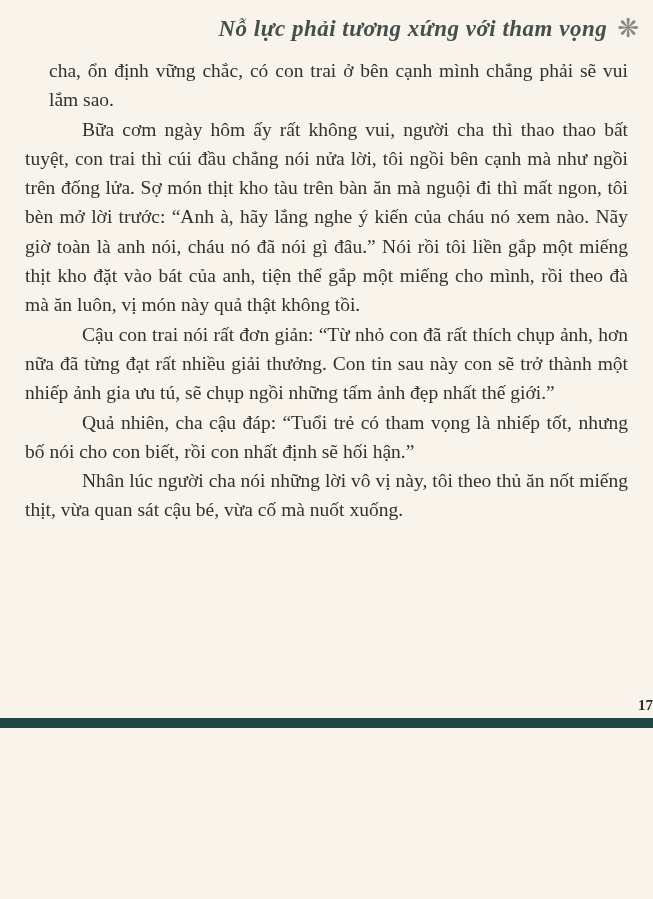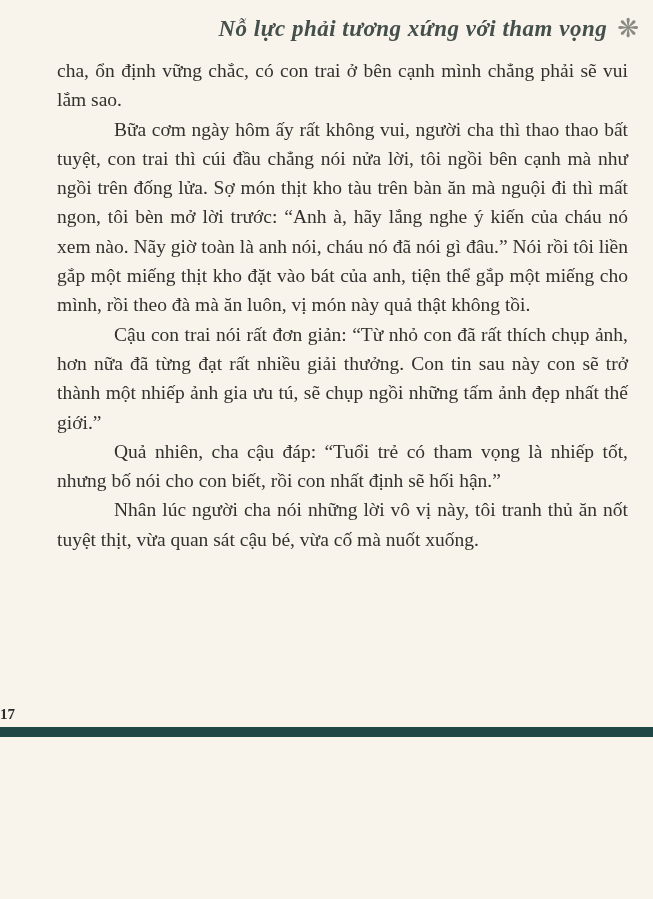--- a/index.html
+++ b/index.html
@@ -7,21 +7,20 @@
     width: 653px; height: 899px;
     font-family: "Liberation Serif", "DejaVu Serif", serif;
     background: #f8f4ec;
     position: relative;
     overflow: hidden;
   }
   .page {
     width: 653px; height: 745px;
     position: relative;
     box-sizing: border-box;
-    padding-left: 32px;
   }
   .running-header {
     display: flex;
     align-items: center;
     justify-content: flex-end;
     padding: 12px 14px 0 0;
     height: 34px;
     box-sizing: content-box;
   }
   .header-title {
@@ -42,25 +41,25 @@
     padding: 10px 25px 0 25px;
     font-size: 19.5px;
     line-height: 29.3px;
     color: #33312e;
     text-align: justify;
   }
   .para {
     margin: 0;
     text-indent: 57px;
   }
-  .para.no-indent { text-indent: 0; }
+  .para.no-indent { text-indent: 0; margin-left: 24px; }
   .page-footer {
     position: absolute;
-    left: 0; right: 0; bottom: 8px;
-    text-align: left;
+    left: 0; right: 0; bottom: 17px;
+    text-align: right;
   }
   .page-number {
     font-size: 15px;
     font-weight: bold;
     color: #2b2b28;
     margin-bottom: 4px;
   }
   .footer-bar {
     width: 100%;
     height: 10px;
@@ -75,21 +74,21 @@
   <div class="running-header">
     <span class="header-title">Nỗ lực phải tương xứng với tham vọng</span>
     <span class="header-ornament">❋</span>
   </div>
 
   <div class="body-text">
     <p class="para no-indent">cha, ổn định vững chắc, có con trai ở bên cạnh mình chẳng phải sẽ vui lắm sao.</p>
     <p class="para">Bữa cơm ngày hôm ấy rất không vui, người cha thì thao thao bất tuyệt, con trai thì cúi đầu chẳng nói nửa lời, tôi ngồi bên cạnh mà như ngồi trên đống lửa. Sợ món thịt kho tàu trên bàn ăn mà nguội đi thì mất ngon, tôi bèn mở lời trước: “Anh à, hãy lắng nghe ý kiến của cháu nó xem nào. Nãy giờ toàn là anh nói, cháu nó đã nói gì đâu.” Nói rồi tôi liền gắp một miếng thịt kho đặt vào bát của anh, tiện thể gắp một miếng cho mình, rồi theo đà mà ăn luôn, vị món này quả thật không tồi.</p>
     <p class="para">Cậu con trai nói rất đơn giản: “Từ nhỏ con đã rất thích chụp ảnh, hơn nữa đã từng đạt rất nhiều giải thưởng. Con tin sau này con sẽ trở thành một nhiếp ảnh gia ưu tú, sẽ chụp ngồi những tấm ảnh đẹp nhất thế giới.”</p>
     <p class="para">Quả nhiên, cha cậu đáp: “Tuổi trẻ có tham vọng là nhiếp tốt, nhưng bố nói cho con biết, rồi con nhất định sẽ hối hận.”</p>
-    <p class="para">Nhân lúc người cha nói những lời vô vị này, tôi tranh thủ ăn nốt tuyệt thịt, vừa quan sát cậu bé, vừa cố mà nuốt xuống.</p>
+    <p class="para">Nhân lúc người cha nói những lời vô vị này, tôi theo thủ ăn nốt miếng thịt, vừa quan sát cậu bé, vừa cố mà nuốt xuống.</p>
   </div>
 
   <div class="page-footer">
     <div class="page-number">17</div>
     <div class="footer-bar"></div>
   </div>
 
 </div>
 
 </body></html>

